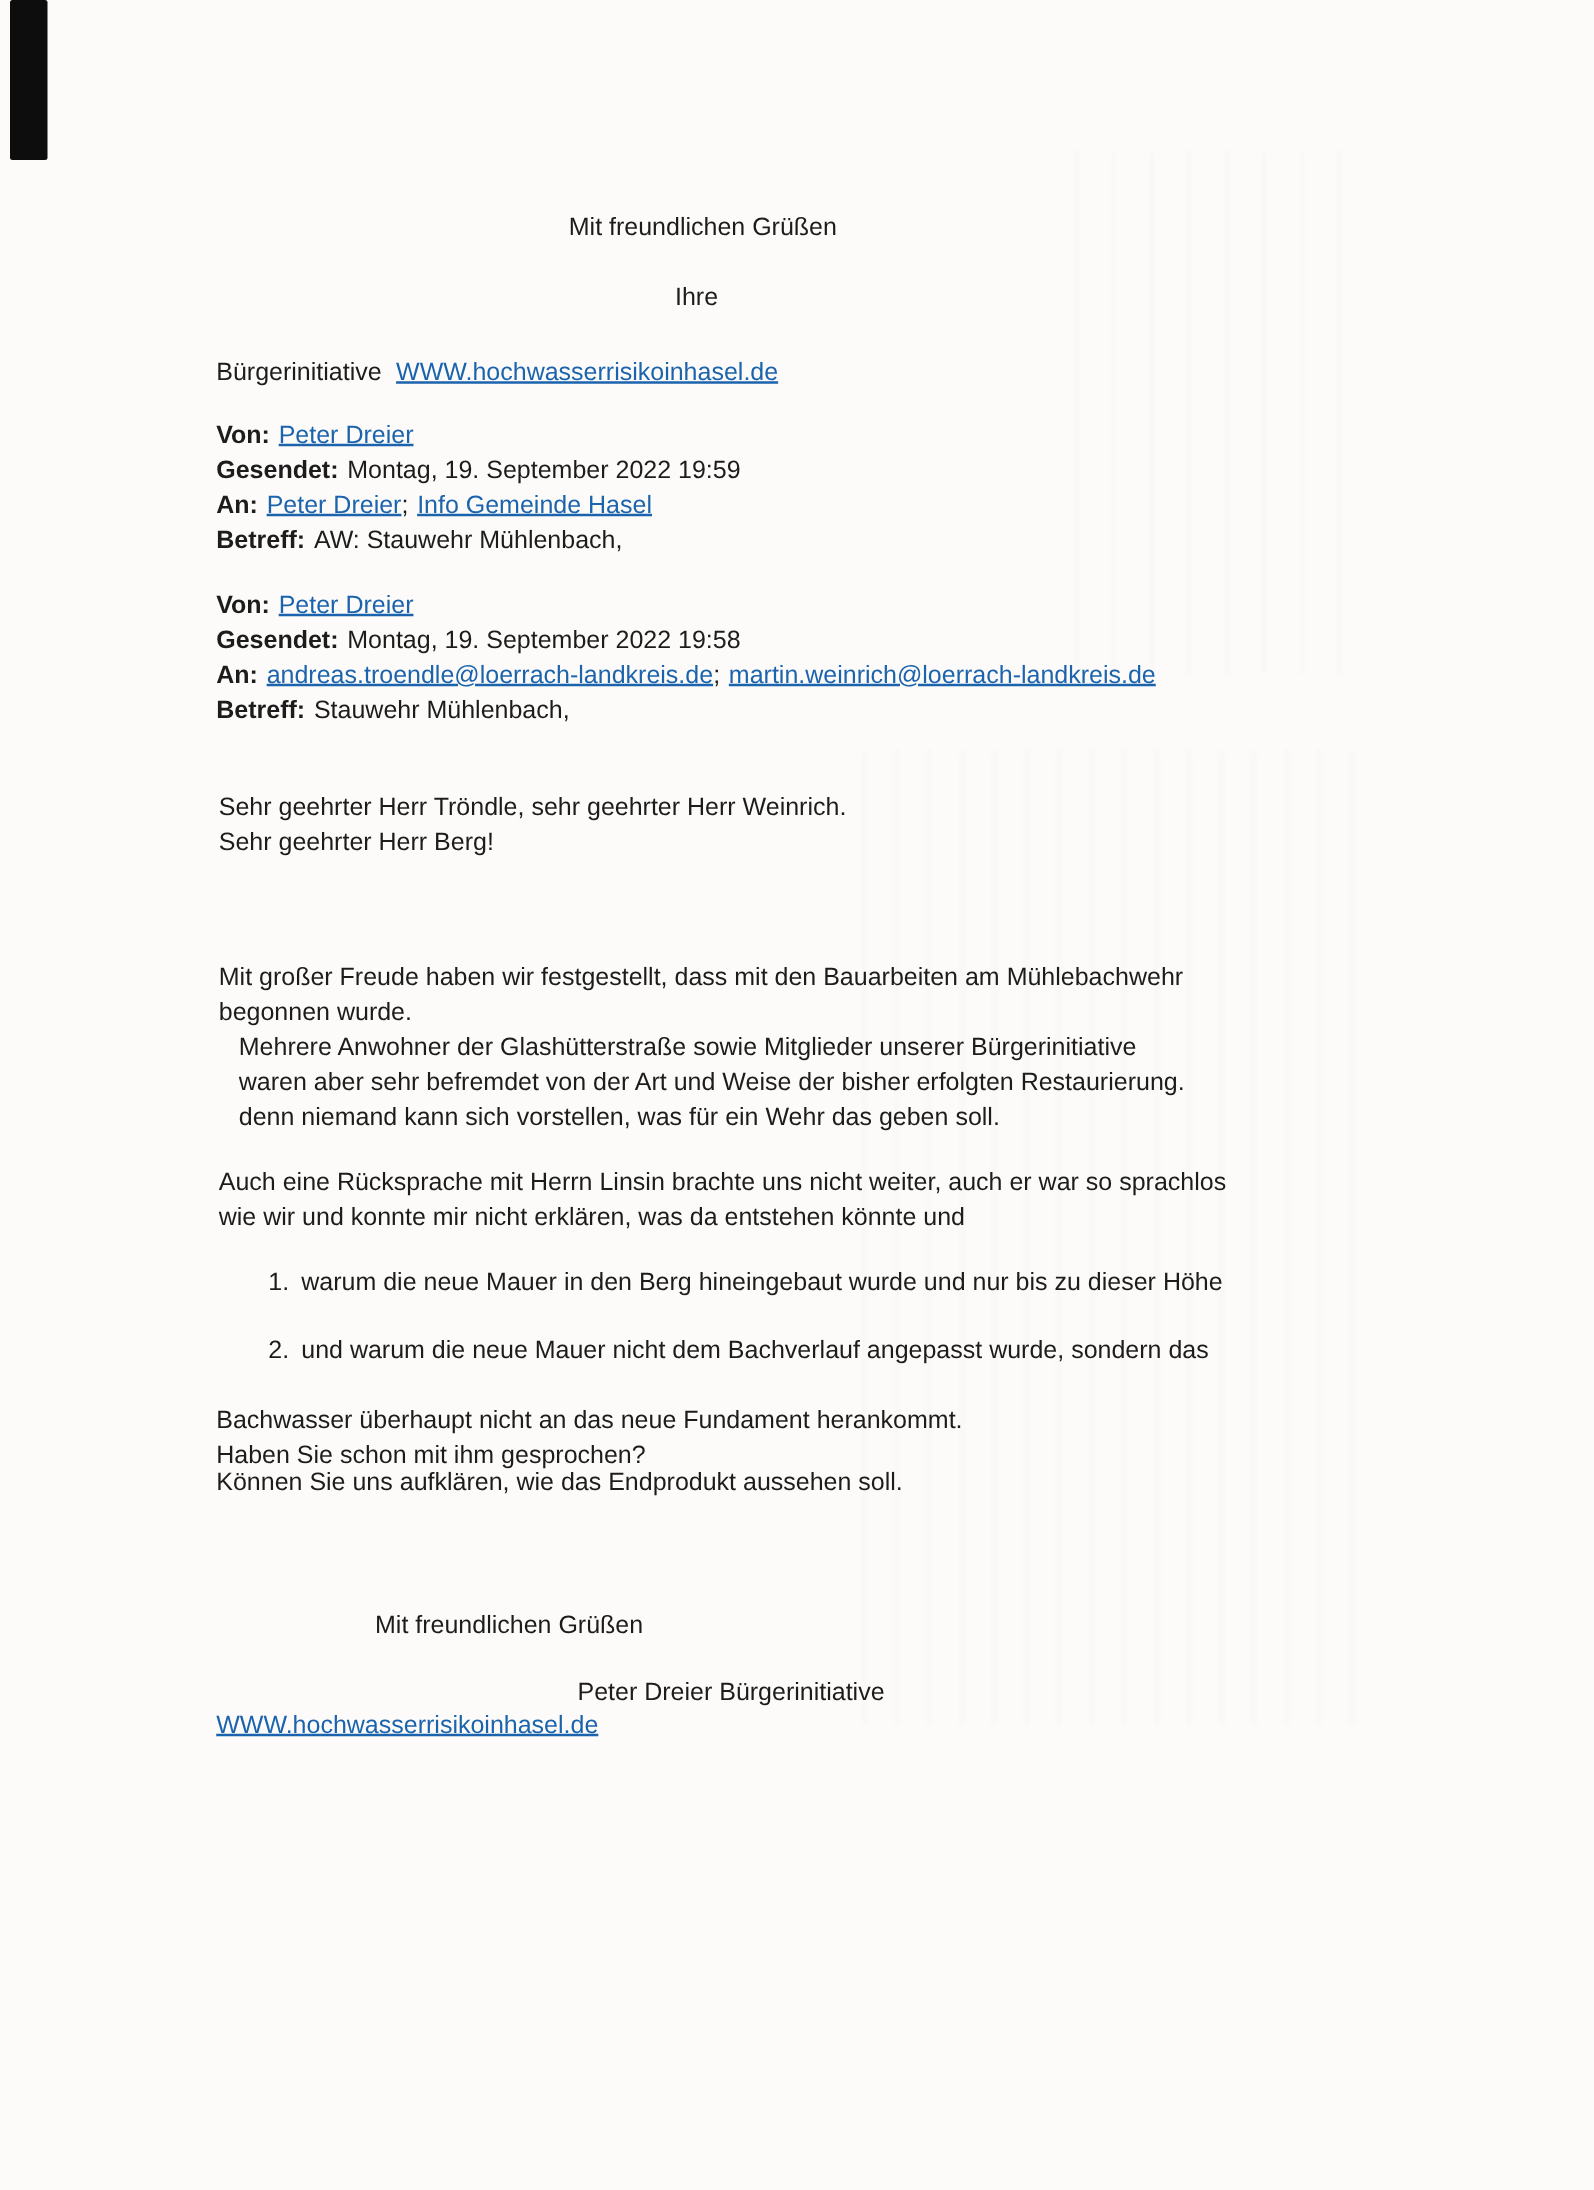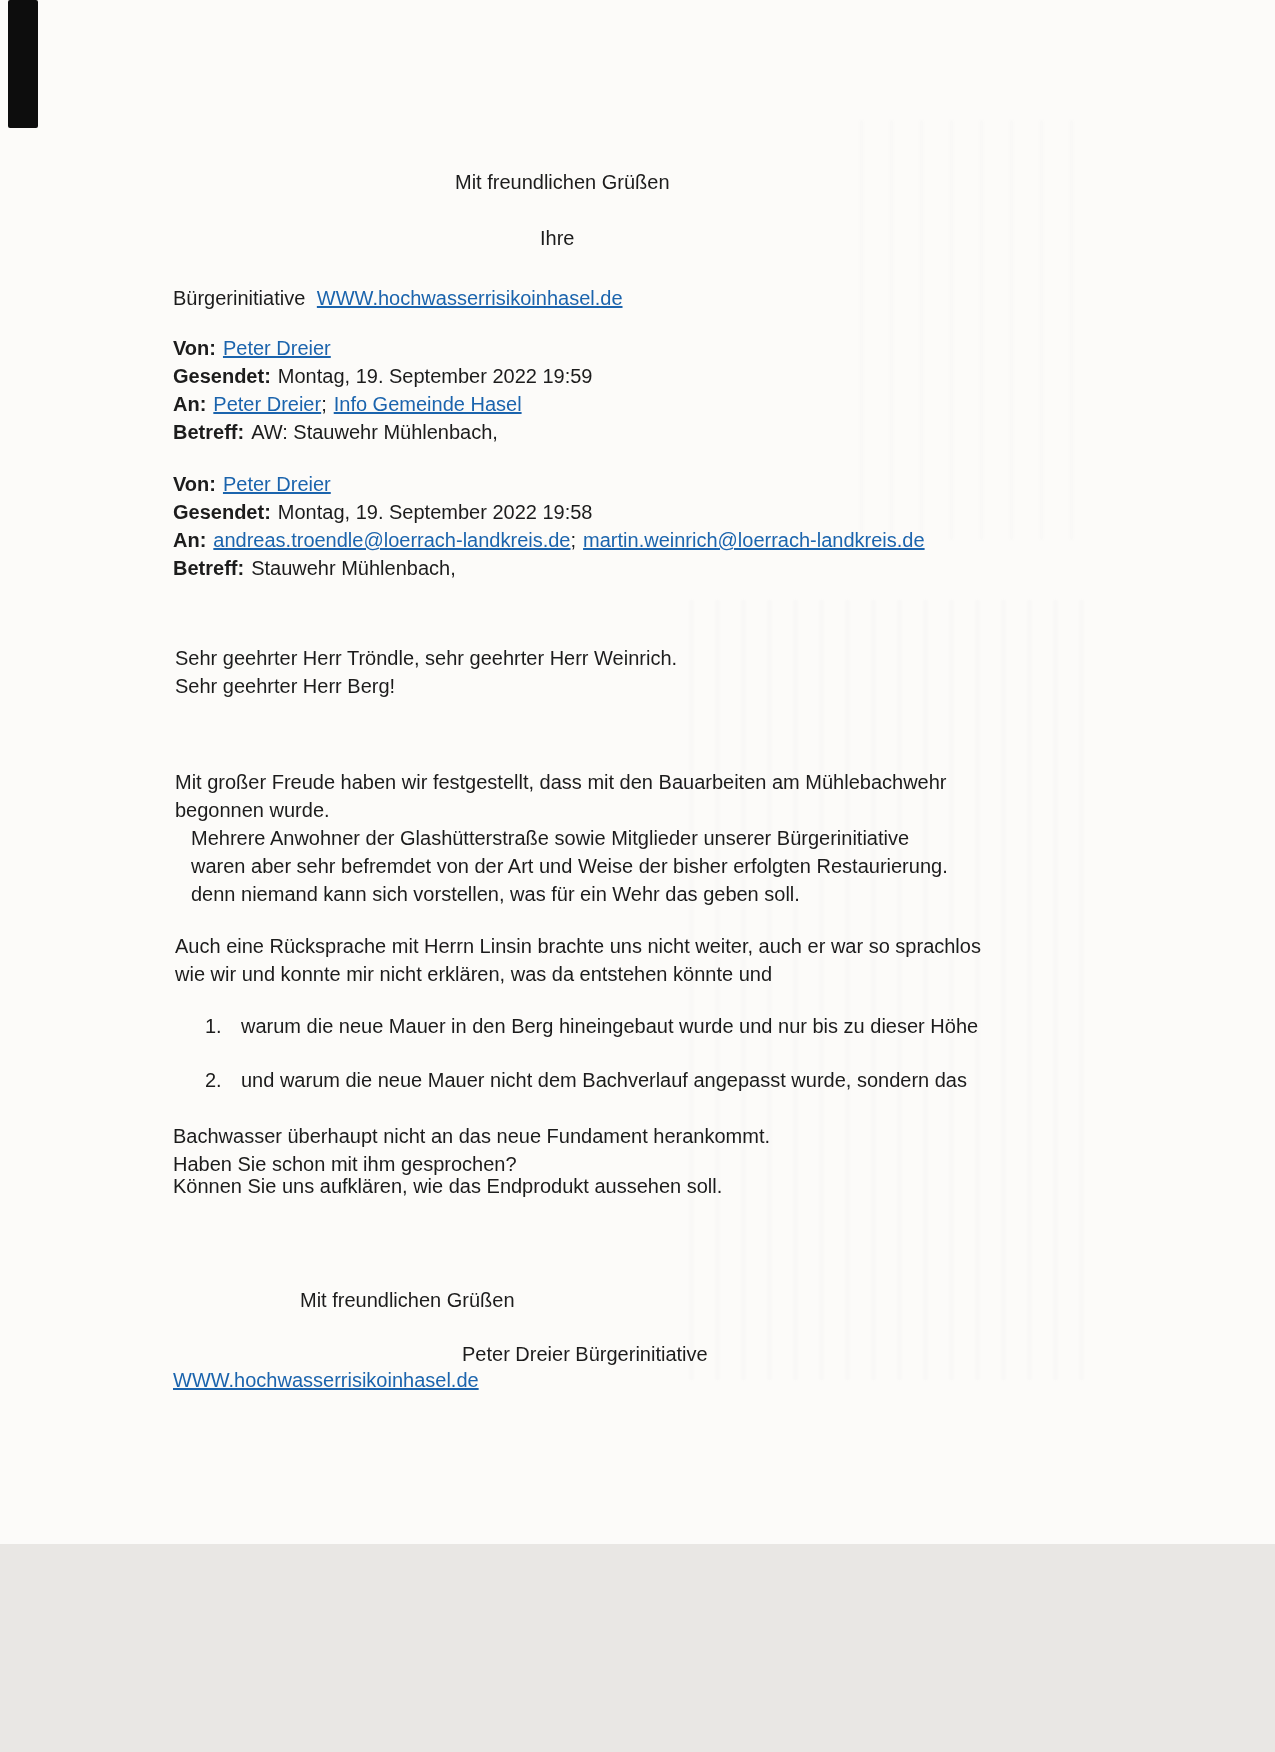--- a/index.html
+++ b/index.html
@@ -4,40 +4,40 @@
 <style>
   * { box-sizing: border-box; }
   html, body { margin: 0; padding: 0; }
   body {
     background: #e9e7e4;
     font-family: "Liberation Sans", "DejaVu Sans", sans-serif;
   }
   .page {
     position: relative;
     width: 1275px;
-    height: 1544px;
+    height: 1752px;
     margin: 0 auto;
     background: #fcfbf9;
     color: var(--text, #1c1c1c);
     font-size: 20px;
     line-height: 28px;
     overflow: hidden;
   }
   .abs { position: absolute; }
   .lbl { font-weight: 700; margin-right: 7px; }
   .sep { margin-right: 7px; }
   .link {
     color: var(--link, #1b64ad);
     text-decoration: underline;
     cursor: pointer;
   }
   .bold-line { font-weight: 400; }
   .hline { height: 28px; white-space: nowrap; }
   .line { height: 28px; white-space: nowrap; }
-  .list-row { white-space: nowrap; }
+  .list-row { white-space: nowrap; text-align: center; }
   .num { display: inline-block; width: 36px; }
   .corner-mark {
     position: absolute;
     left: 8px; top: 0;
     width: 30px; height: 128px;
     background: #0d0d0d;
     border-radius: 2px;
   }
   
   .bleed {
@@ -92,21 +92,21 @@
       <span class="lbl">Gesendet:</span><span>Montag, 19. September 2022 19:58</span>
     </div>
     <div class="hline">
       <span class="lbl">An:</span><span class="link">andreas.troendle@loerrach-landkreis.de</span><span class="sep">;</span><span class="link">martin.weinrich@loerrach-landkreis.de</span>
     </div>
     <div class="hline">
       <span class="lbl">Betreff:</span><span>Stauwehr Mühlenbach,</span>
     </div>
   </div>
 
-  <div class="abs" style="left:175px; top:632px;margin-top:12px;">
+  <div class="abs" style="left:175px; top:632px;">
     <div class="line">Sehr geehrter Herr Tröndle, sehr geehrter Herr Weinrich.</div>
     <div class="line">Sehr geehrter Herr Berg!</div>
   </div>
 
   <div class="abs" style="left:175px; top:768px;">
     <div class="line">Mit großer Freude haben wir festgestellt, dass mit den Bauarbeiten am Mühlebachwehr</div>
     <div class="line">begonnen wurde.</div>
   </div>
 
   <div class="abs" style="left:175px; top:824px;margin-left:16px;">

